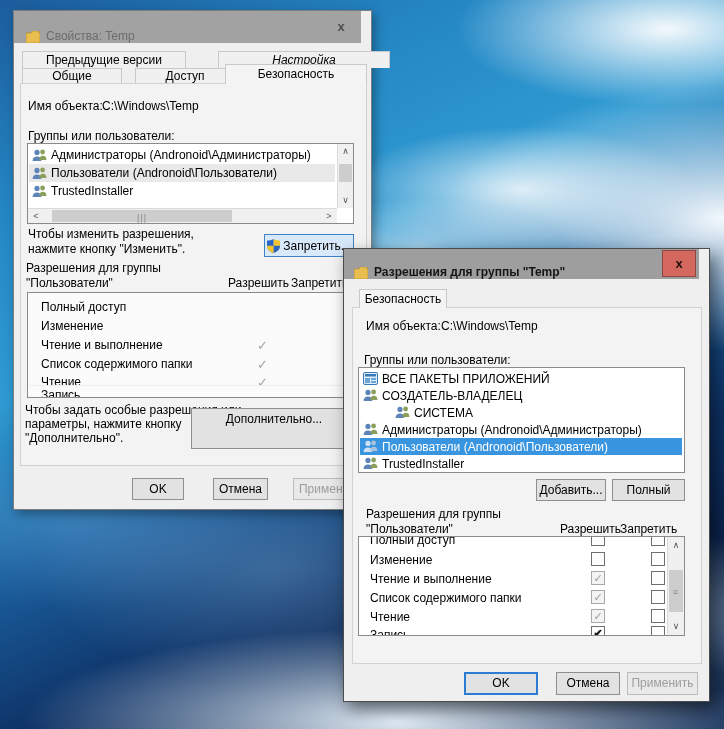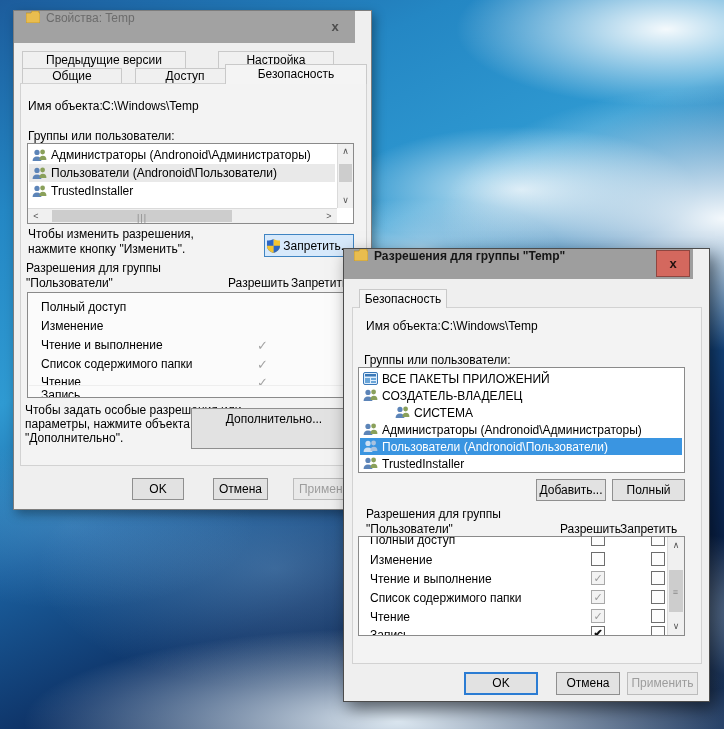--- a/index.html
+++ b/index.html
@@ -15,21 +15,21 @@
       radial-gradient(ellipse 200px 70px  at 58% 34%, rgba(240,250,255,.6),  rgba(255,255,255,0) 70%),
       radial-gradient(ellipse 520px 130px at 55% 99%, rgba(236,247,255,.95), rgba(255,255,255,0) 72%),
       radial-gradient(ellipse 280px 120px at 88% 84%, rgba(215,238,255,.55), rgba(255,255,255,0) 70%),
       radial-gradient(ellipse 340px 170px at 38% 78%, rgba(170,215,250,.28), rgba(255,255,255,0) 70%),
       radial-gradient(ellipse 260px 120px at 10% 72%, rgba(150,205,245,.22), rgba(255,255,255,0) 70%),
       linear-gradient(155deg, #1c5c9c 0%, #2487c4 20%, #2f9ad2 38%, #1a5f9e 54%, #0e3266 70%, #081d42 86%, #0d2a55 100%);
   }
 
   
   .win { position:absolute; background:#efefef; }
-  .titlebar { position:absolute; left:0; right:16px; top:0; display:flex; align-items:flex-start; }
+  .titlebar { position:absolute; left:0; right:10px; top:0; display:flex; align-items:flex-end; }
   .title { margin-left:6px; }
   .btn { position:absolute; background:#e2e2e2; border:1px solid #8f8f8f; text-align:center;
          font-size:12px; line-height:20px; color:#000; }
   .btn.disabled { color:#9d9d9d; border-color:#bcbcbc; background:#e9e9e9; }
   .listbox { position:absolute; background:#fff; border:1px solid #8a8a8a; overflow:hidden; }
   .lrow { position:absolute; left:1px; right:18px; height:18px; display:flex; align-items:center; white-space:nowrap; }
   .lrow .lbl { margin-left:4px; }
   .check { color:#a3a3a3; font-size:13px; }
 
   
@@ -81,21 +81,21 @@
     <span style="margin-left:12px">
       <svg width="14" height="12" viewBox="0 0 14 12">
           <path d="M0 2 L5 2 L6 0 L13 0 L13 2 L14 2 L14 12 L0 12 Z" fill="#e9bd4f" stroke="#b38b24" stroke-width="0.6"></path>
         </svg>
     </span>
     <span class="title">Свойства: Temp</span>
     <span class="close">x</span>
   </div>
 
   <div class="tab" style="left:8px;  top:40px; width:164px; height:17px; line-height:17px;">Предыдущие версии</div>
-  <div class="tab" style="left:204px;top:40px; width:116px; height:17px; line-height:17px;">Настройка</div>
+  <div class="tab" style="left:204px;top:40px; width:172px; height:17px; line-height:17px;font-style:italic;">Настройка</div>
   <div class="tab" style="left:8px;  top:57px; width:100px; height:15px; line-height:15px;">Общие</div>
   <div class="tab" style="left:108px;top:57px; width:100px; height:15px; line-height:15px;margin-left:13px;">Доступ</div>
   <div class="tab sel" style="left:211px;top:53px; width:142px; height:20px; line-height:19px;">Безопасность</div>
 
   <div class="panel" style="left:6px; top:72px; width:347px; height:383px;"></div>
 
   <span class="label" style="left:14px; top:88px;">Имя объекта:</span>
   <span class="label" style="left:88px; top:88px;">C:\Windows\Temp</span>
   <span class="label" style="left:14px; top:118px;">Группы или пользователи:</span>
 
@@ -188,21 +188,21 @@
         <span class="lbl" style="margin-left:12px">Чтение</span>
         <span class="check" style="position:absolute; left:228px;">✓</span>
       </div>
     <div class="lrow" style="top:92px; right:2px; border-top:1px solid #eee;">
         <span class="lbl" style="margin-left:12px">Запись</span>
         <span class="check" style="position:absolute; left:228px;"></span>
       </div>
   </div>
 
   <span class="label" style="left:11px; top:392px;">Чтобы задать особые разрешения или</span>
-  <span class="label" style="left:11px; top:406px;">параметры, нажмите объекта</span>
+  <span class="label" style="left:11px; top:406px;">параметры, нажмите кнопку</span>
   <span class="label" style="left:11px; top:420px;">"Дополнительно".</span>
   <div class="btn" style="left:177px; top:397px; width:166px; height:41px; line-height:21px; overflow:hidden;">Дополнительно...</div>
 
   <div class="btn" style="left:118px; top:467px; width:52px; height:22px;">OK</div>
   <div class="btn" style="left:199px; top:467px; width:55px; height:22px;">Отмена</div>
   <div class="btn disabled" style="left:279px; top:467px; width:74px; height:22px; overflow:hidden;">Применить</div>
 </div>
 
 <div class="win" id="dlg2">
   <div class="titlebar">

